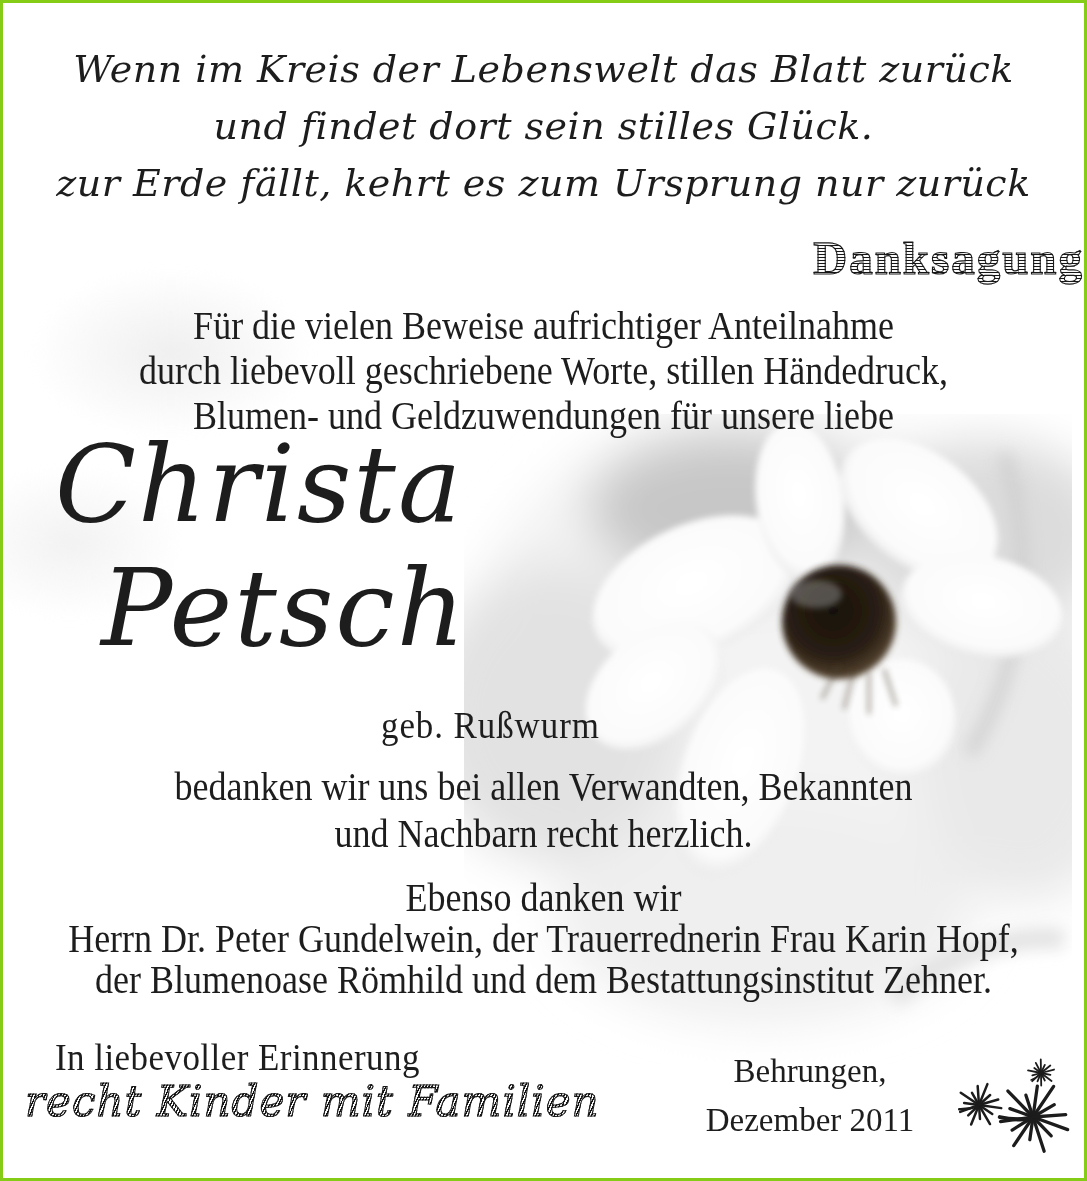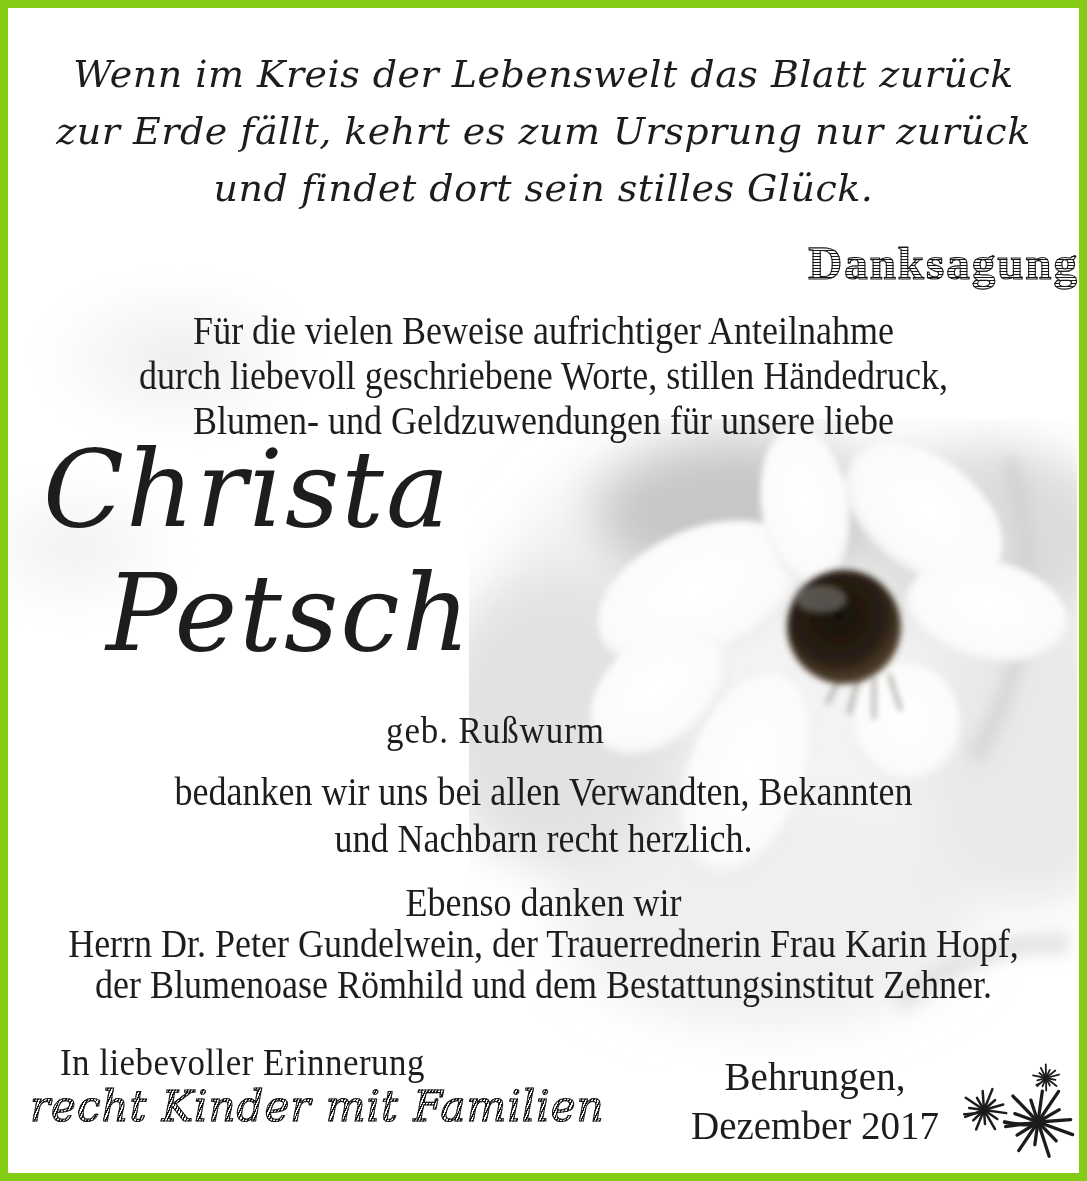--- a/index.html
+++ b/index.html
@@ -1,20 +1,20 @@
 <!DOCTYPE html>
 <html><head>
 <meta charset="utf-8">
 <style>
   html,body{margin:0;padding:0;background:#ffffff;}
   .page{
     position:relative;
     width:1087px;height:1181px;
     box-sizing:border-box;
-    border:8px solid #84cc16;
+    border:3px solid #84cc16;
     background:#ffffff;
     overflow:hidden;
     font-family:"Liberation Serif", serif;
     color:#1d1d1d;
   }
   .abs{position:absolute;}
   .center{left:0;right:0;text-align:center;}
   .z{z-index:2;}
 
   
@@ -41,28 +41,28 @@
     }
     .engraved-diag{
       background-image:repeating-linear-gradient(115deg,#161616 0px,#161616 1.3px,#fafafa 1.3px,#fafafa 2.8px);
     }
   }
 
   .serifcond{transform:scaleX(0.9);transform-origin:50% 0;}
   .serifcond-left{transform:scaleX(0.92);transform-origin:0 0;}
 
   .intro{top:300px;font-size:40px;line-height:45px;}
-  .name-first{left:35px;top:424px;font-size:106px;line-height:1.1;letter-spacing:2px;}
+  .name-first{left:52px;top:424px;font-size:106px;line-height:1.1;letter-spacing:2px;}
   .name-last{left:98px;top:548px;font-size:106px;line-height:1.1;letter-spacing:2px;font-style:italic;}
   .maiden{left:378px;top:700px;font-size:38px;letter-spacing:1px;}
   .thanks{top:760px;font-size:40px;line-height:47px;}
   .ack{top:874px;font-size:40px;line-height:41px;}
   .memory{left:52px;top:1032px;font-size:38px;letter-spacing:.5px;}
   .signature{left:22px;top:1074px;font-size:42px;letter-spacing:1px;}
-  .placedate{left:672px;top:1044px;width:270px;text-align:center;font-size:39px;line-height:49px;}
+  .placedate{left:672px;top:1044px;width:270px;text-align:center;font-size:33px;line-height:49px;}
 
   .flower{position:absolute;left:461px;top:411px;z-index:0;}
   .watermark{
     position:absolute;left:-30px;top:230px;width:440px;height:430px;z-index:0;
     background:
       radial-gradient(ellipse 200px 120px at 45% 28%, #efefef, rgba(255,255,255,0) 70%),
       radial-gradient(ellipse 160px 110px at 22% 72%, #f2f2f2, rgba(255,255,255,0) 70%);
     filter:blur(6px);
   }
   .stars{position:absolute;left:930px;top:1050px;z-index:2;}
@@ -122,22 +122,22 @@
         <line x1="390" y1="255" x2="380" y2="295"></line>
         <line x1="405" y1="258" x2="405" y2="300"></line>
         <line x1="420" y1="255" x2="432" y2="292"></line>
         <line x1="375" y1="250" x2="358" y2="285"></line>
       </g>
     </g>
   </svg>
 
   <div class="abs center z script poem">
     <div>Wenn im Kreis der Lebenswelt das Blatt zurück</div>
+    <div>und findet dort sein stilles Glück.</div>
     <div>zur Erde fällt, kehrt es zum Ursprung nur zurück</div>
-    <div>und findet dort sein stilles Glück.</div>
   </div>
 
   <div class="abs center z heading engraved">Danksagung</div>
 
   <div class="abs center z intro serifcond">
     <div>Für die vielen Beweise aufrichtiger Anteilnahme</div>
     <div>durch liebevoll geschriebene Worte, stillen Händedruck,</div>
     <div>Blumen- und Geldzuwendungen für unsere liebe</div>
   </div>
 
@@ -154,21 +154,21 @@
     <div>Ebenso danken wir</div>
     <div>Herrn Dr. Peter Gundelwein, der Trauerrednerin Frau Karin Hopf,</div>
     <div>der Blumenoase Römhild und dem Bestattungsinstitut Zehner.</div>
   </div>
 
   <div class="abs z memory serifcond-left">In liebevoller Erinnerung</div>
   <div class="abs z script signature engraved engraved-diag">recht Kinder mit Familien</div>
 
   <div class="abs z placedate">
     <div>Behrungen,</div>
-    <div>Dezember 2017</div>
+    <div>Dezember 2011</div>
   </div>
 
   <svg class="stars" viewBox="0 0 140 108" width="140" height="108" aria-hidden="true">
     <defs>
       <g id="burst" stroke="#1c1c1c" stroke-linecap="round" fill="none">
         <line x1="0" y1="0" x2="45" y2="0"></line>
         <line x1="0" y1="0" x2="32" y2="0" transform="rotate(26)"></line>
         <line x1="0" y1="0" x2="44" y2="0" transform="rotate(52)"></line>
         <line x1="0" y1="0" x2="28" y2="0" transform="rotate(78)"></line>
         <line x1="0" y1="0" x2="42" y2="0" transform="rotate(104)"></line>

